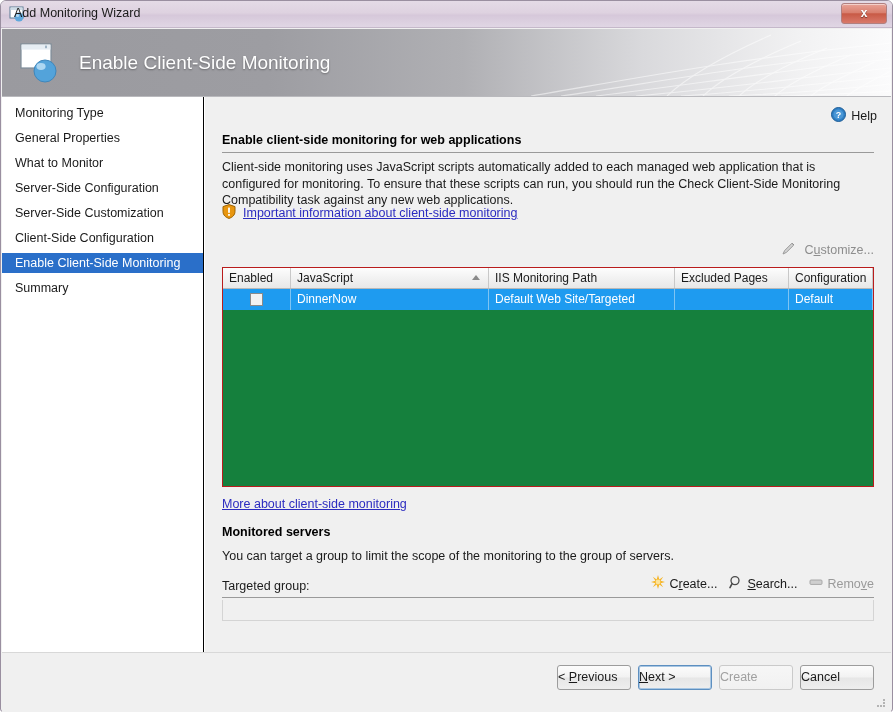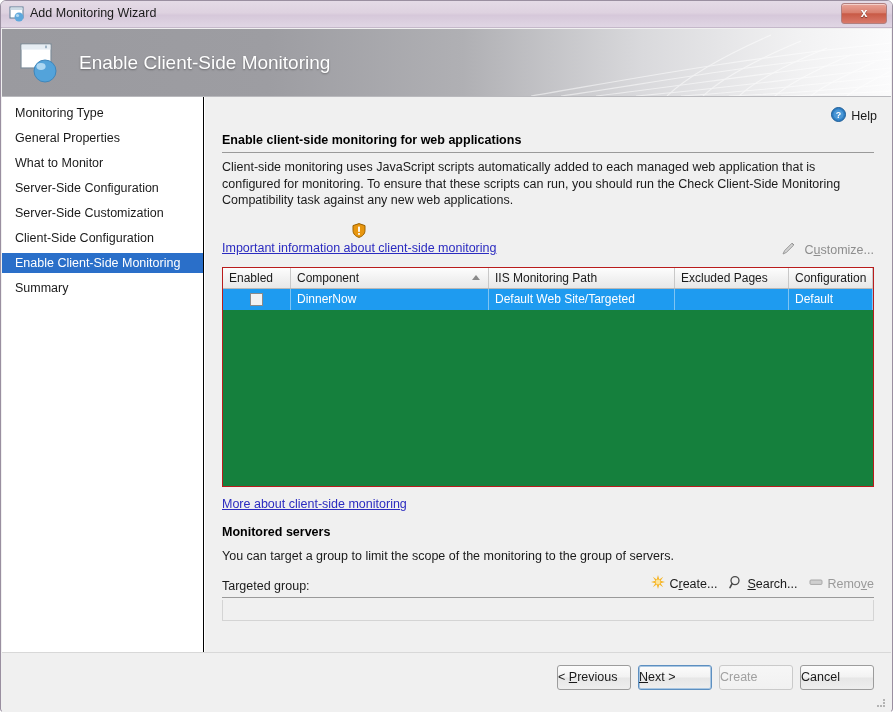--- a/index.html
+++ b/index.html
@@ -31,21 +31,21 @@
     box-sizing: border-box;
     background: linear-gradient(to bottom, #e4dbe6 0%, #ded2e0 45%, #d6c8da 55%, #e0d6e4 100%);
     border-radius: 5px 5px 0 0;
     border-bottom: 1px solid #c5b8ca;
   }
   #title-icon {
     position: absolute; left: 8px; top: 5px;
     width: 17px; height: 16px;
   }
   #title-text {
-    position: absolute; left: 29px; top: 5px;
+    position: absolute; left: 13px; top: 5px;
     font-size: 12.5px; color: #1a1a1a;
     white-space: nowrap;
   }
   #close-button {
     position: absolute;
     right: 5px; top: 2px;
     width: 46px; height: 21px;
     box-sizing: border-box;
     border: 1px solid #b08080;
     border-radius: 3px;
@@ -146,24 +146,23 @@
   #head-rule {
     position: absolute; left: 17px; top: 55px;
     width: 652px; height: 1px; background: #9a9a9a;
   }
   #desc {
     position: absolute; left: 17px; top: 62px;
     width: 654px;
     font-size: 12.5px; color: #1a1a1a; line-height: 16.5px;
   }
   #important-link {
-    position: absolute; left: 17px; top: 126px;
-    height: 18px; display: flex; align-items: center; 
-    cursor: pointer;
-    flex-direction: column;
+    position: absolute; left: 17px; top: 107px;
+    height: 18px; display: flex; align-items: center; gap: 7px;
+    cursor: pointer;
   }
   #important-label {
     font-size: 12.5px; color: #2b2bc0;
     text-decoration: underline;
   }
 
   
   #customize-btn {
     position: absolute; right: 17px; top: 144px;
     height: 18px; display: flex; align-items: center; gap: 9px;
@@ -408,21 +407,21 @@
             <path d="M11,2.2 L12.8,4" stroke="#8a8a8a" stroke-width="1"></path>
           </svg>
         </span>
         <span id="customize-label">C<u>u</u>stomize...</span>
       </div>
 
       <div id="grid">
         <div id="grid-header">
           <div class="th" style="left:0;   width:68px">Enabled</div>
           <div class="th" style="left:68px; width:198px">
-            <span>Component</span>
+            <span>JavaScript</span>
             <span class="sort-arrow"></span>
           </div>
           <div class="th" style="left:266px;width:186px">IIS Monitoring Path</div>
           <div class="th" style="left:452px;width:114px">Excluded Pages</div>
           <div class="th" style="left:566px;width:84px">Configuration</div>
         </div>
         <div class="grid-row">
           <div class="td" style="left:0;   width:68px">
             <span class="row-check"></span>
           </div>

